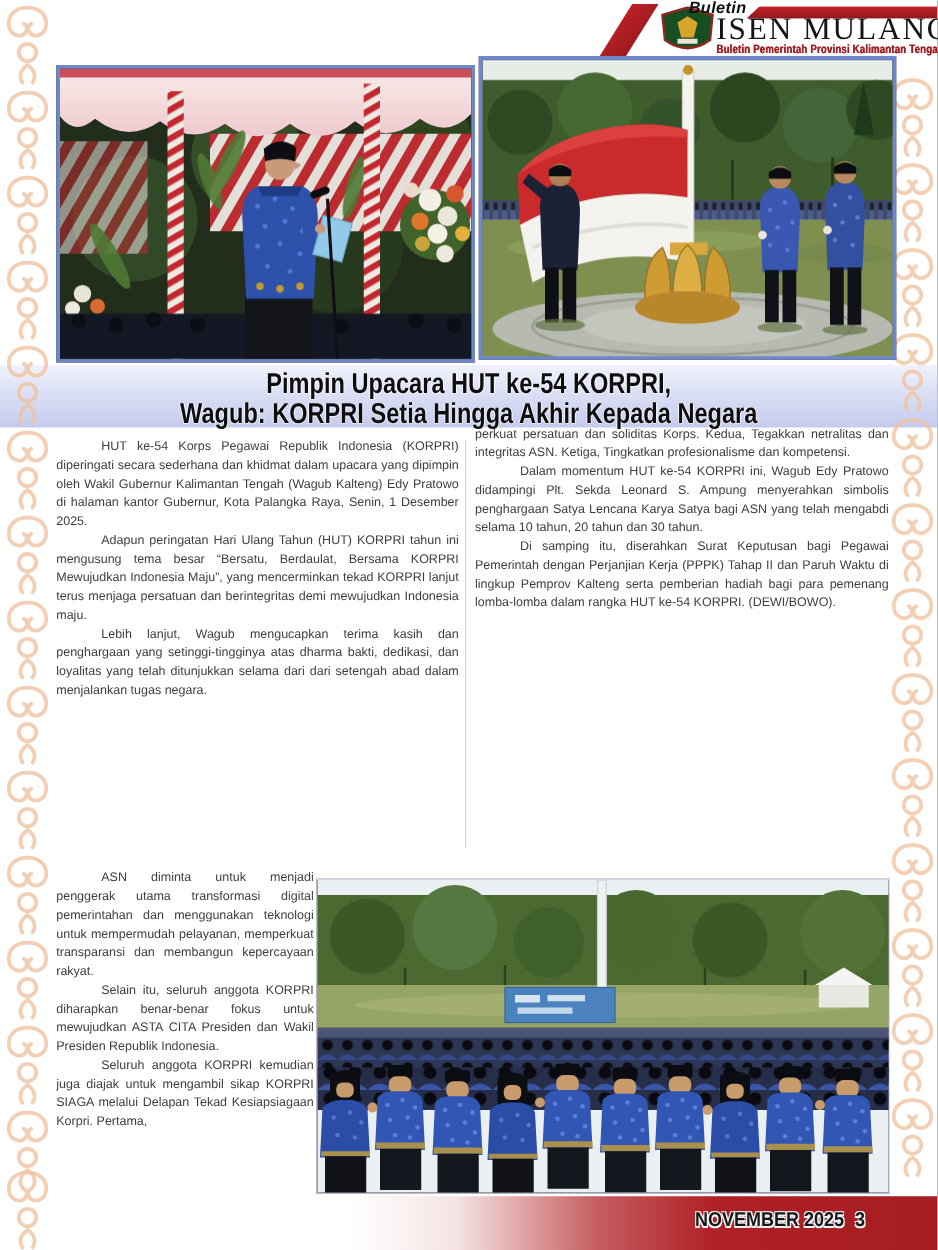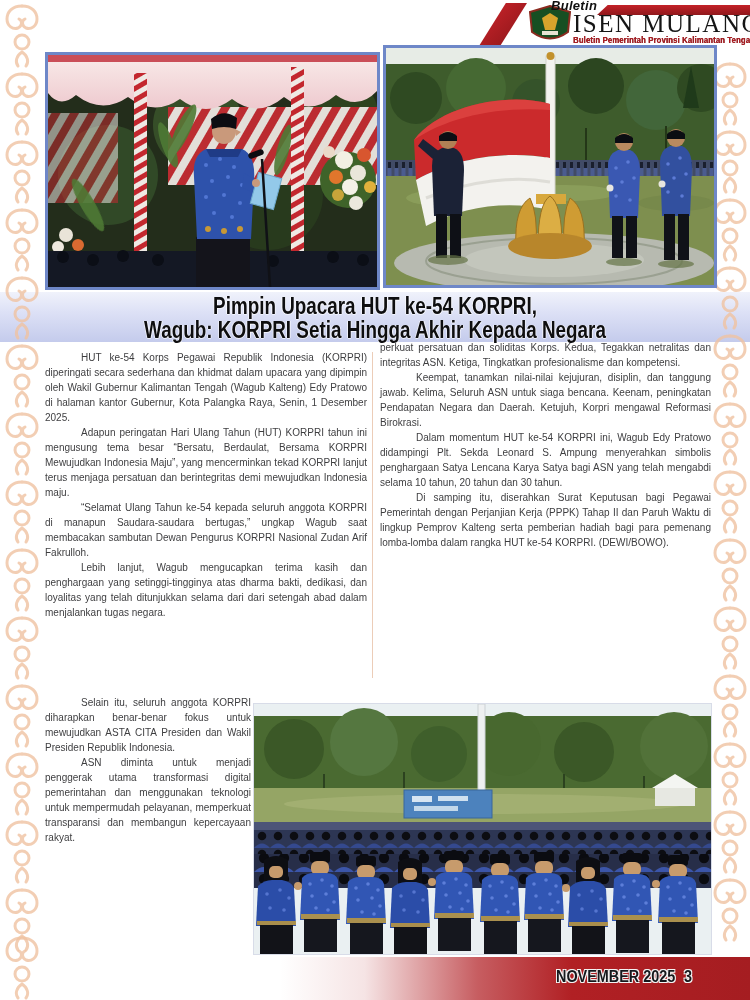--- a/index.html
+++ b/index.html
@@ -310,30 +310,29 @@
   <div class="headline">
     <div>Pimpin Upacara HUT ke-54 KORPRI,</div>
     <div>Wagub: KORPRI Setia Hingga Akhir Kepada Negara</div>
   </div>
 
   <div class="col-divider"></div>
 
   <div class="col col-left-wide">
     <p>HUT ke-54 Korps Pegawai Republik Indonesia (KORPRI) diperingati secara sederhana dan khidmat dalam upacara yang dipimpin oleh Wakil Gubernur Kalimantan Tengah (Wagub Kalteng) Edy Pratowo di halaman kantor Gubernur, Kota Palangka Raya, Senin, 1 Desember 2025.</p>
     <p>Adapun peringatan Hari Ulang Tahun (HUT) KORPRI tahun ini mengusung tema besar “Bersatu, Berdaulat, Bersama KORPRI Mewujudkan Indonesia Maju”, yang mencerminkan tekad KORPRI lanjut terus menjaga persatuan dan berintegritas demi mewujudkan Indonesia maju.</p>
-    <p>“Selamat Ulang Tahun ke-54 kepada seluruh anggota KORPRI di manapun Saudara-saudara bertugas,” ungkap Wagub saat membacakan sambutan Dewan Pengurus KORPRI Nasional Zudan Arif Fakrulloh.</p>
     <p>Lebih lanjut, Wagub mengucapkan terima kasih dan penghargaan yang setinggi-tingginya atas dharma bakti, dedikasi, dan loyalitas yang telah ditunjukkan selama dari dari setengah abad dalam menjalankan tugas negara.</p>
   </div>
   <div class="col col-left-narrow">
+    <p>ASN diminta untuk menjadi penggerak utama transformasi digital pemerintahan dan menggunakan teknologi untuk mempermudah pelayanan, memperkuat transparansi dan membangun kepercayaan rakyat.</p>
     <p>Selain itu, seluruh anggota KORPRI diharapkan benar-benar fokus untuk mewujudkan ASTA CITA Presiden dan Wakil Presiden Republik Indonesia.</p>
-    <p>ASN diminta untuk menjadi penggerak utama transformasi digital pemerintahan dan menggunakan teknologi untuk mempermudah pelayanan, memperkuat transparansi dan membangun kepercayaan rakyat.</p>
+    <p>Seluruh anggota KORPRI kemudian juga diajak untuk mengambil sikap KORPRI SIAGA melalui Delapan Tekad Kesiapsiagaan Korpri. Pertama,</p>
   </div>
   <div class="col col-right">
     <p class="noindent">perkuat persatuan dan soliditas Korps. Kedua, Tegakkan netralitas dan integritas ASN. Ketiga, Tingkatkan profesionalisme dan kompetensi.</p>
-    <p>Keempat, tanamkan nilai-nilai kejujuran, disiplin, dan tanggung jawab. Kelima, Seluruh ASN untuk siaga bencana. Keenam, peningkatan Pendapatan Negara dan Daerah. Ketujuh, Korpri mengawal Reformasi Birokrasi.</p>
     <p>Dalam momentum HUT ke-54 KORPRI ini, Wagub Edy Pratowo didampingi Plt. Sekda Leonard S. Ampung menyerahkan simbolis penghargaan Satya Lencana Karya Satya bagi ASN yang telah mengabdi selama 10 tahun, 20 tahun dan 30 tahun.</p>
     <p><span>Di samping itu, diserahkan Surat Keputusan bagi Pegawai Pemerintah dengan Perjanjian Kerja (PPPK) Tahap II dan Paruh Waktu di lingkup Pemprov Kalteng serta pemberian hadiah bagi para pemenang lomba-lomba dalam rangka HUT ke-54 KORPRI.</span> <span class="byline">(DEWI/BOWO).</span></p>
   </div>
 
   <div class="photo photo3">
     <svg width="457" height="250" viewBox="0 0 457 250" preserveAspectRatio="none">
       <defs>
         <pattern id="cpa" width="16" height="18" patternUnits="userSpaceOnUse">
           <rect width="16" height="18" fill="#2d3654"></rect>
           <path d="M0,18 Q8,9 16,18 Z" fill="#34498e"></path>

